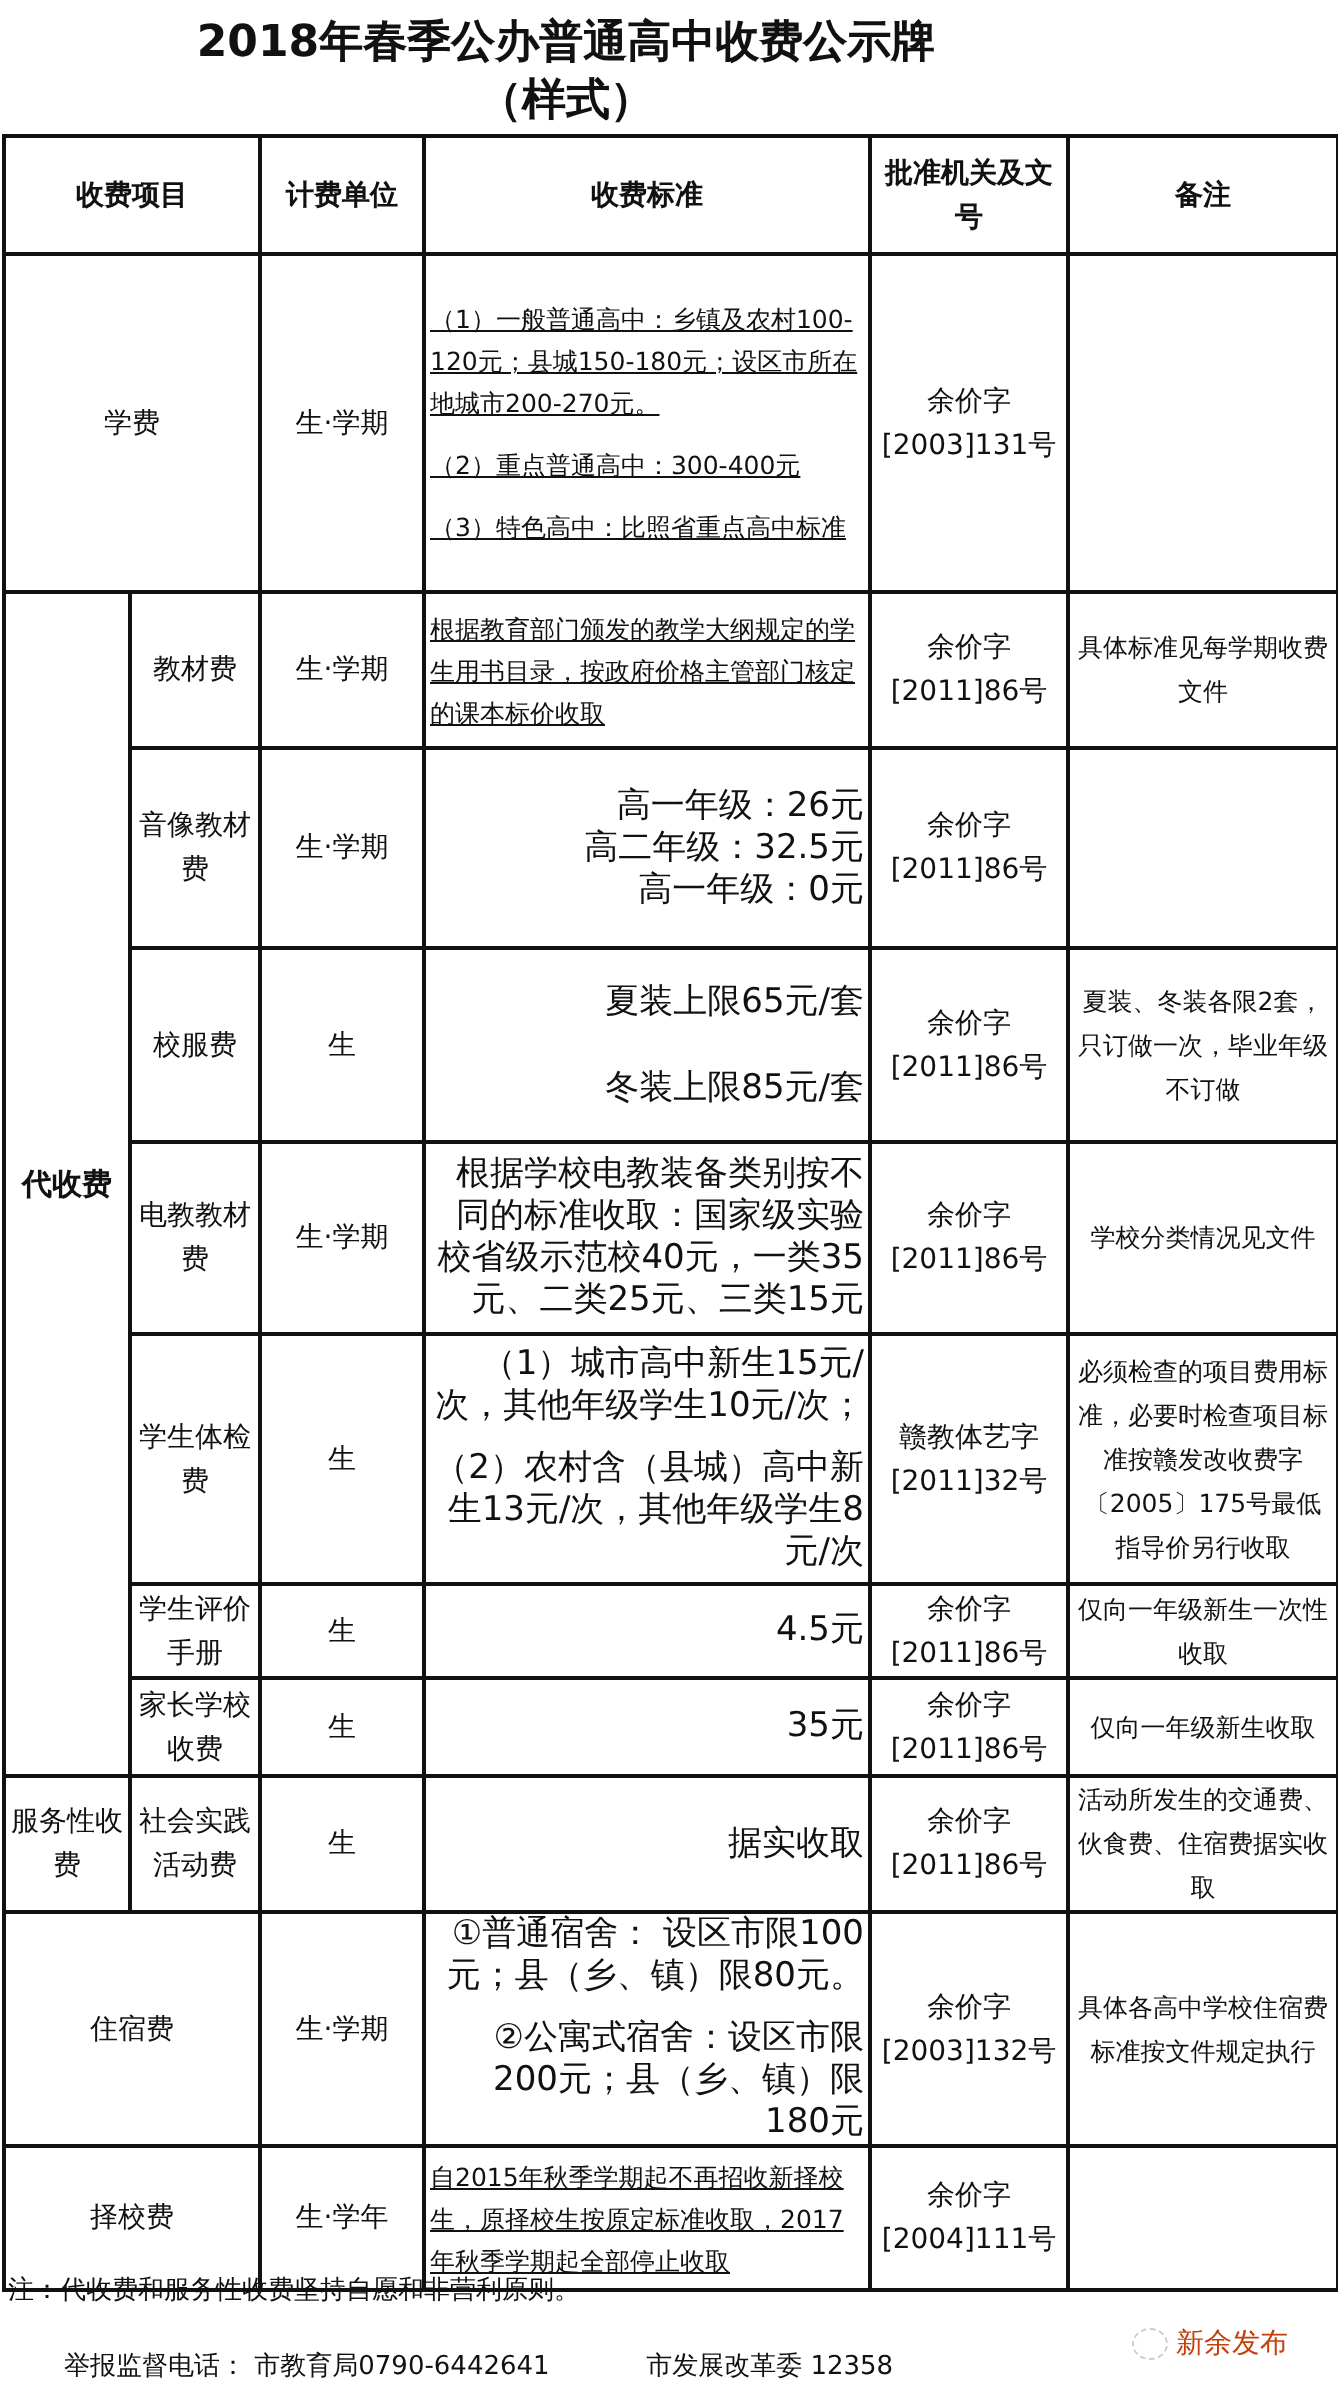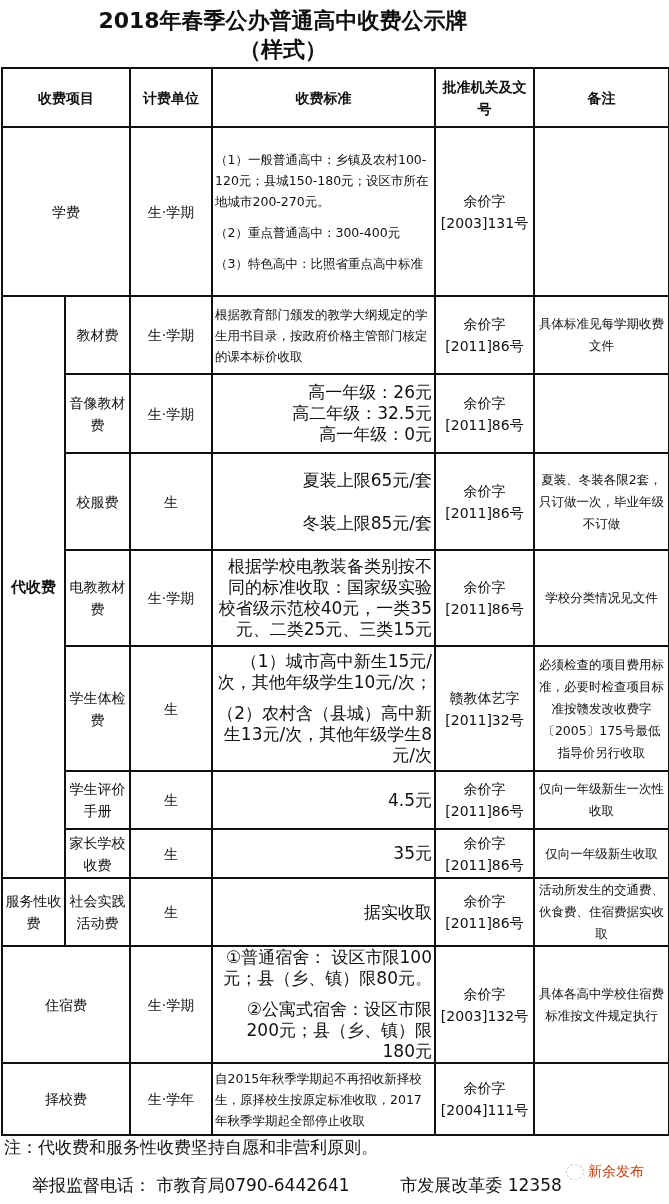--- a/index.html
+++ b/index.html
@@ -5,25 +5,25 @@
   html,body{margin:0;padding:0;background:#fff;}
   body{width:669px;height:1204px;position:relative;overflow:hidden;font-family:"DejaVu Sans","Liberation Sans",sans-serif;color:#111;}
   .title{position:absolute;left:0;width:566px;text-align:center;font-weight:bold;font-size:22px;letter-spacing:0px;}
   .t1{top:6px;}
   .t2{top:35px;}
   table{position:absolute;left:1px;top:67px;border-collapse:collapse;table-layout:fixed;width:667px;}
   td,th{border:2px solid #111;padding:0 2px;text-align:center;vertical-align:middle;font-size:13px;line-height:22px;font-weight:normal;}
   th{font-weight:bold;font-size:14px;line-height:22px;}
   .cat-bold{font-weight:bold;font-size:15px;margin-top:12px;}
   .big{font-size:14px;}
-  .std{text-align:left;font-size:12.5px;line-height:21px;}
+  .std{text-align:left;font-size:12.5px;line-height:21px;text-decoration:underline;}
   .stdc{text-align:right;font-size:17px;line-height:21px;}
   .note{font-size:12.5px;line-height:22px;}
   .gap{display:block;height:10px;}
-  .foot{position:absolute;left:4px;font-size:17px;}
+  .foot{position:absolute;left:4px;font-size:13px;}
   .f1{top:1136px;}
   .f2{top:1174px;margin-left:28px;}
   .wm{position:absolute;left:566px;top:1163px;color:#c2410c;font-size:14px;}
   .wm span.i{display:inline-block;width:16px;height:14px;border:1px dashed #ccc;border-radius:50%;margin-right:4px;vertical-align:middle;}
 </style>
 </head>
 <body>
 
 <div class="title t1">2018年春季公办普通高中收费公示牌</div>
 <div class="title t2">（样式）</div>
@@ -60,21 +60,21 @@
 
   <tr style="height:78px">
     <td rowspan="7" class="cat-bold">代收费</td>
     <td class="big">教材费</td>
     <td class="big">生·学期</td>
     <td class="std">根据教育部门颁发的教学大纲规定的学生用书目录，按政府价格主管部门核定的课本标价收取</td>
     <td class="big"><span>余价字</span><br><span>[2011]86号</span></td>
     <td class="note">具体标准见每学期收费文件</td>
   </tr>
 
-  <tr style="height:79px">
+  <tr style="height:100px">
     <td class="big">音像教材费</td>
     <td class="big">生·学期</td>
     <td class="stdc">
       <span>高一年级：26元</span><br>
       <span>高二年级：32.5元</span><br>
       <span>高一年级：0元</span>
     </td>
     <td class="big"><span>余价字</span><br><span>[2011]86号</span></td>
     <td class="note"></td>
   </tr>
@@ -102,21 +102,21 @@
     <td class="big">学生体检费</td>
     <td class="big">生</td>
     <td class="stdc">
       <span>（1）城市高中新生15元/次，其他年级学生10元/次；</span><span class="gap"></span>
       <span>（2）农村含（县城）高中新生13元/次，其他年级学生8元/次</span>
     </td>
     <td class="big"><span>赣教体艺字</span><br><span>[2011]32号</span></td>
     <td class="note">必须检查的项目费用标准，必要时检查项目标准按赣发改收费字〔2005〕175号最低指导价另行收取</td>
   </tr>
 
-  <tr style="height:58px">
+  <tr style="height:47px">
     <td class="big">学生评价手册</td>
     <td class="big">生</td>
     <td class="stdc">4.5元</td>
     <td class="big"><span>余价字</span><br><span>[2011]86号</span></td>
     <td class="note">仅向一年级新生一次性收取</td>
   </tr>
 
   <tr style="height:49px">
     <td class="big">家长学校收费</td>
     <td class="big">生</td>

